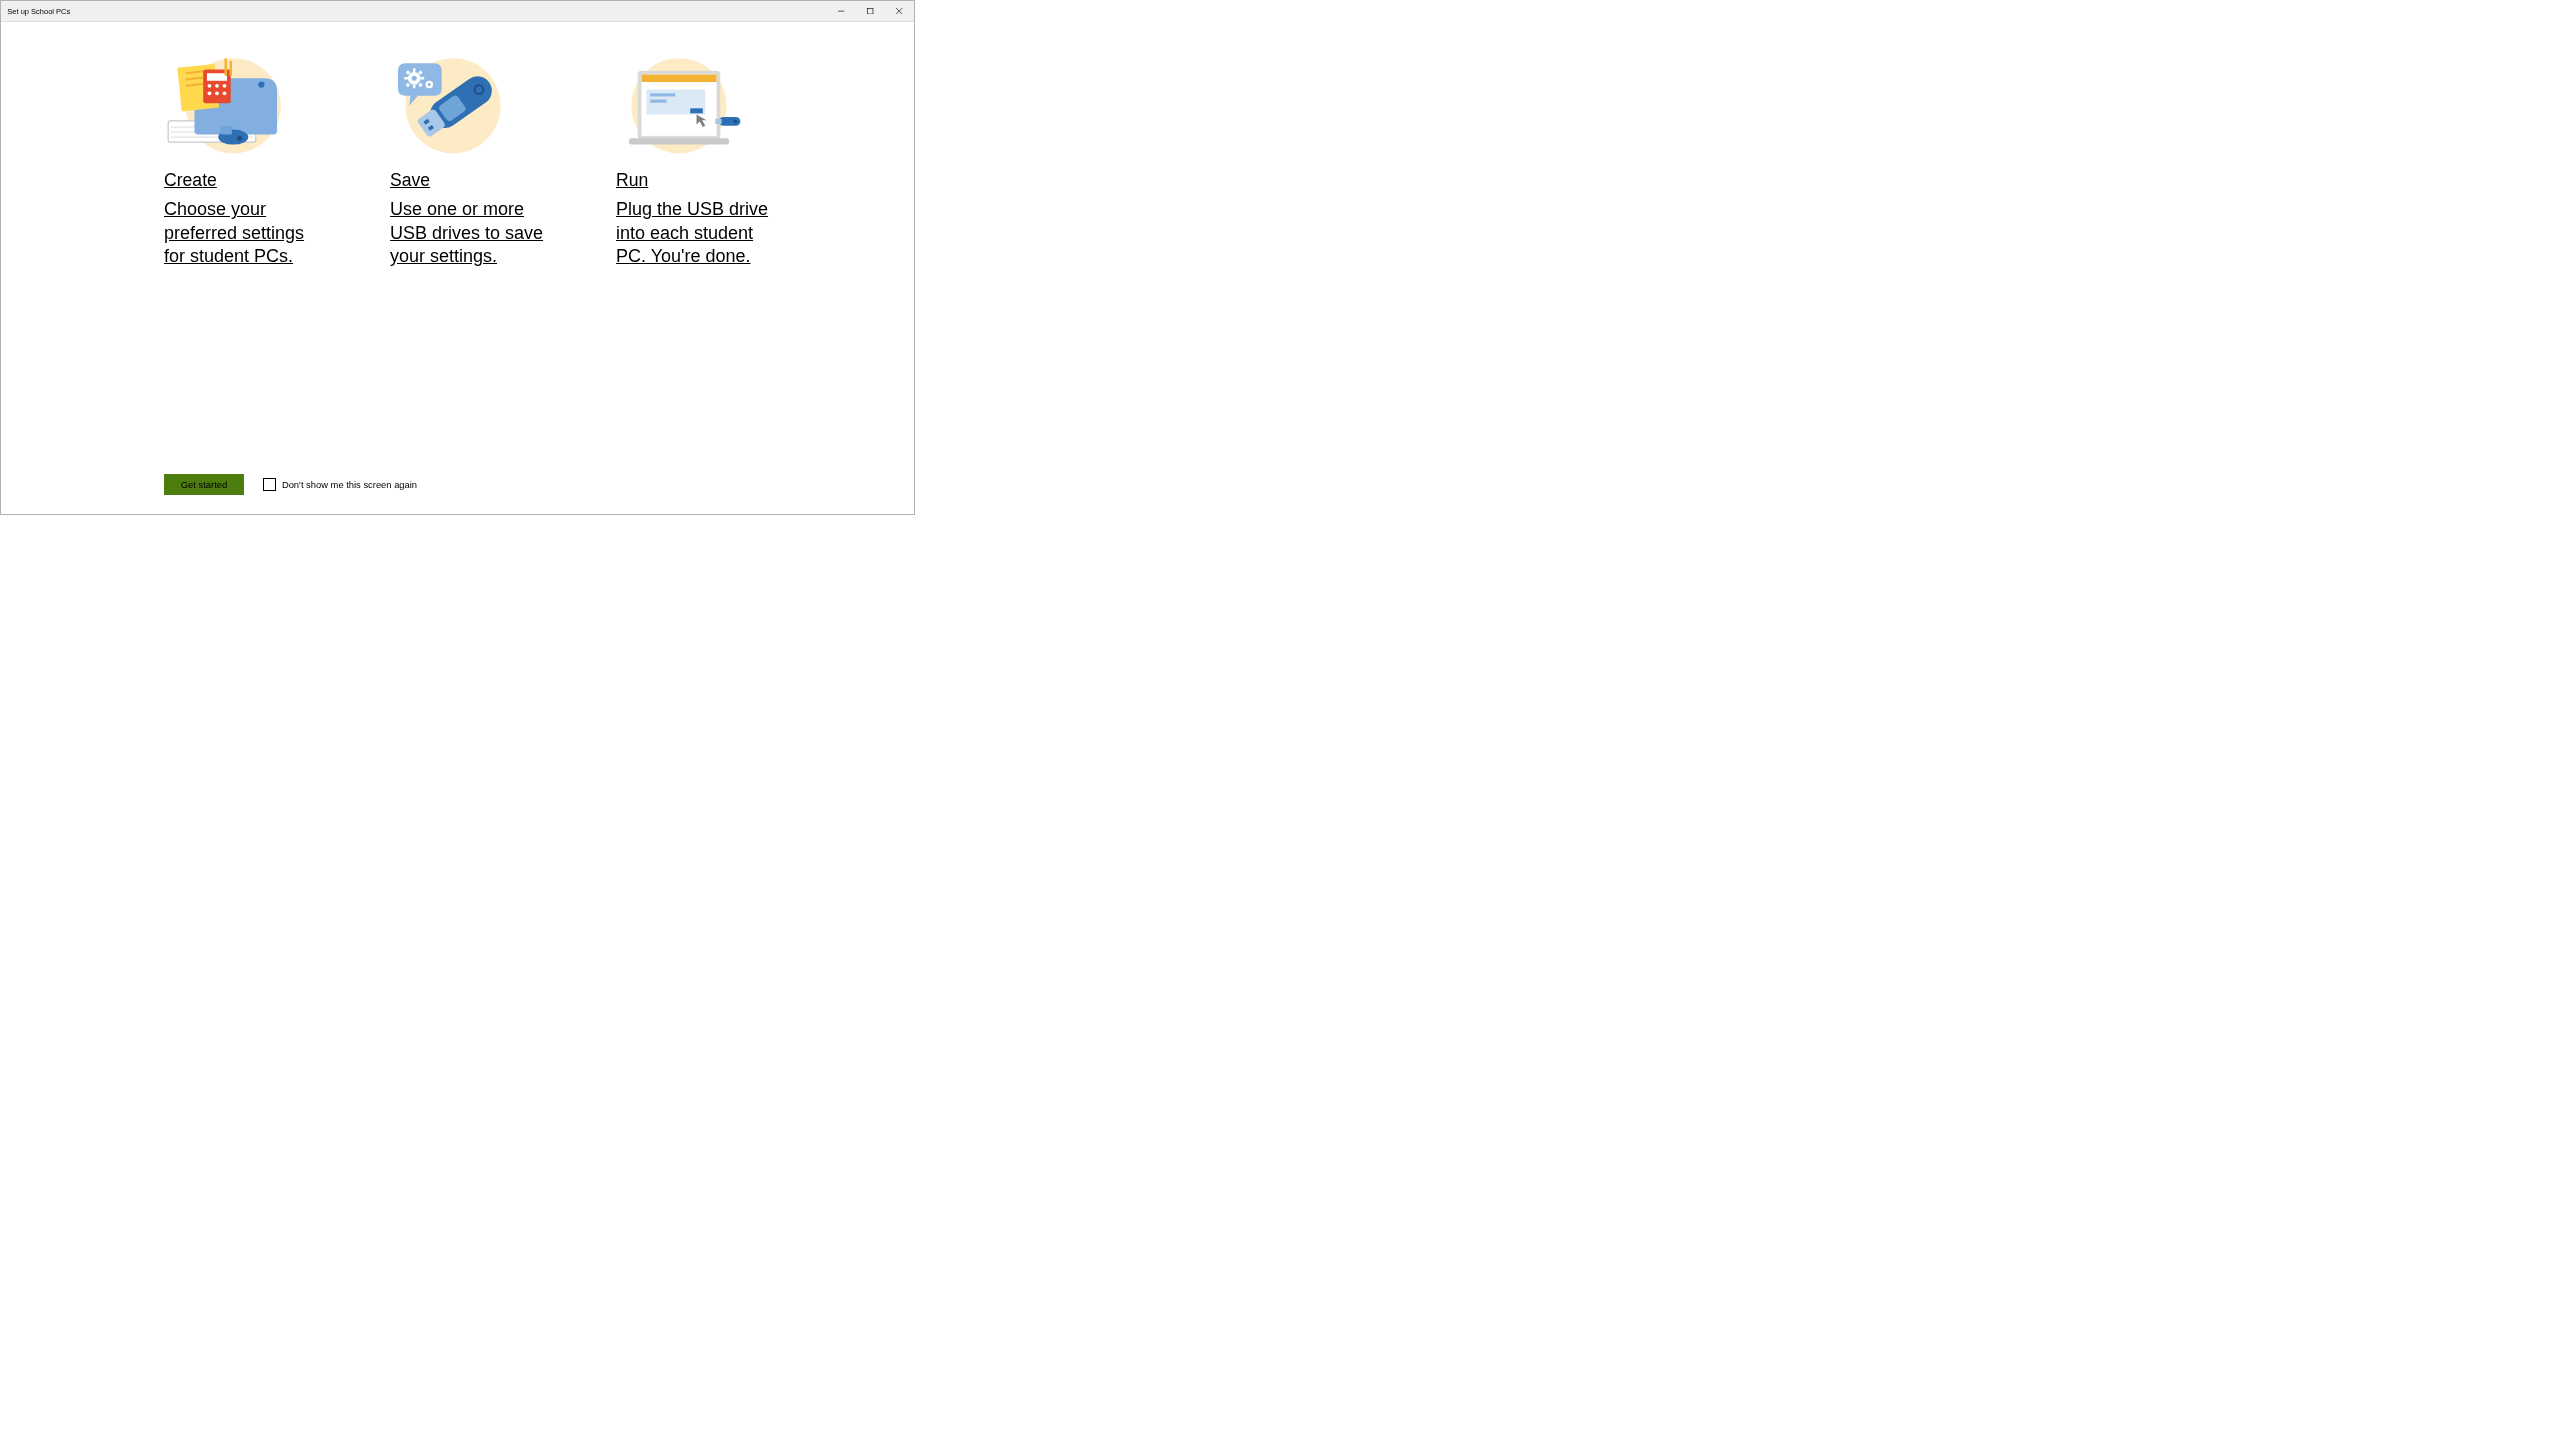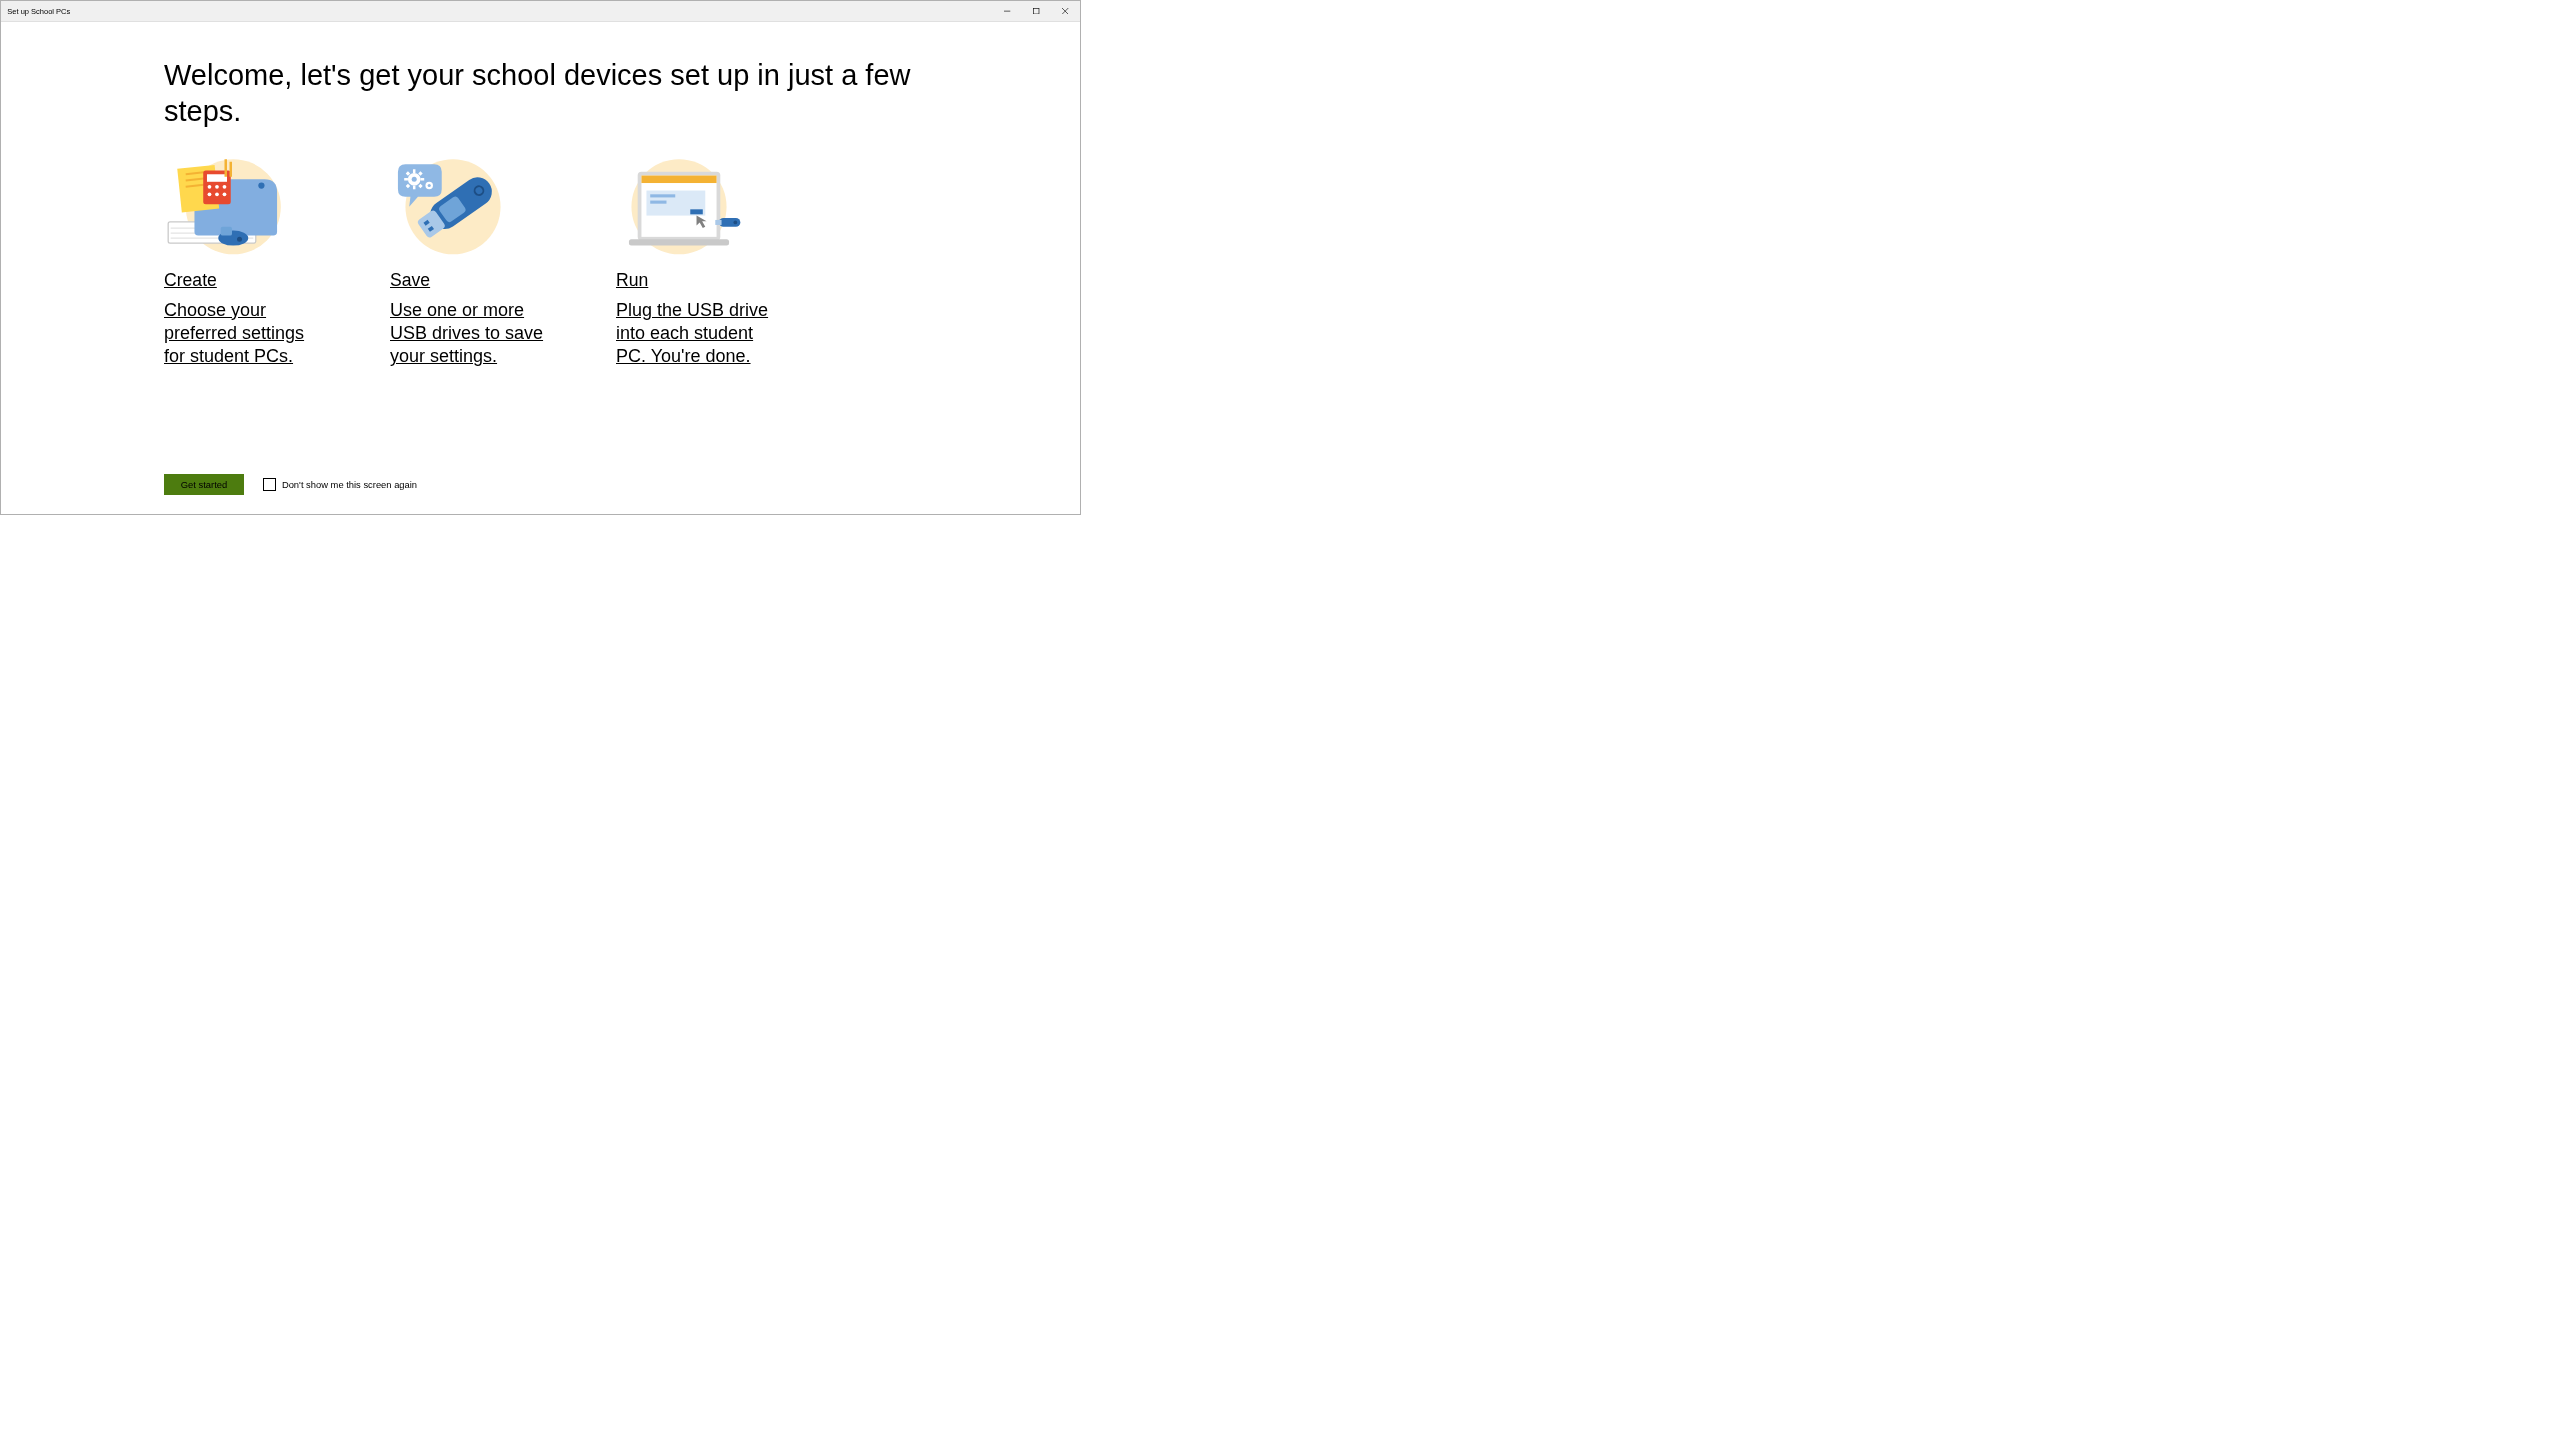--- a/index.html
+++ b/index.html
@@ -4,21 +4,21 @@
 <style>
   * { box-sizing: border-box; margin: 0; padding: 0; }
   html, body {
     width: 100%;
     height: 100%;
     font-family: "Segoe UI", "Segoe UI Light", -apple-system, sans-serif;
     background: #ffffff;
     color: #000000;
   }
   .window {
-    width: 1081px;
+    width: 915px;
     height: 515px;
     border: 0.6px solid #b0b0b0;
     display: flex;
     flex-direction: column;
     background: #ffffff;
   }
   .titlebar {
     height: 21px;
     background: #f0f0f0;
     border-bottom: 0.6px solid #e0e0e0;
@@ -139,21 +139,20 @@
         <svg width="6.3" height="6.3" viewBox="0 0 10 10">
             <line x1="0" y1="0" x2="10" y2="10" stroke="#000" stroke-width="1"></line>
             <line x1="10" y1="0" x2="0" y2="10" stroke="#000" stroke-width="1"></line>
           </svg>
       </div>
     </div>
   </div>
 
   <div class="content">
 
-    <h1 class="headline">Welcome, let's get your school devices set up in just a few steps.</h1>
 
     <div class="steps">
 
       <div class="step">
         <div class="step-illus">
           <svg viewBox="0 0 200 155" width="126" height="97">
             <circle cx="110" cy="78" r="76" fill="#fdebc6"></circle>
 
             <rect x="6" y="102" width="140" height="34" rx="3" fill="#ffffff" stroke="#c9c9c9" stroke-width="2"></rect>
             <line x1="10" y1="112" x2="142" y2="112" stroke="#e3e3e3" stroke-width="2"></line>

